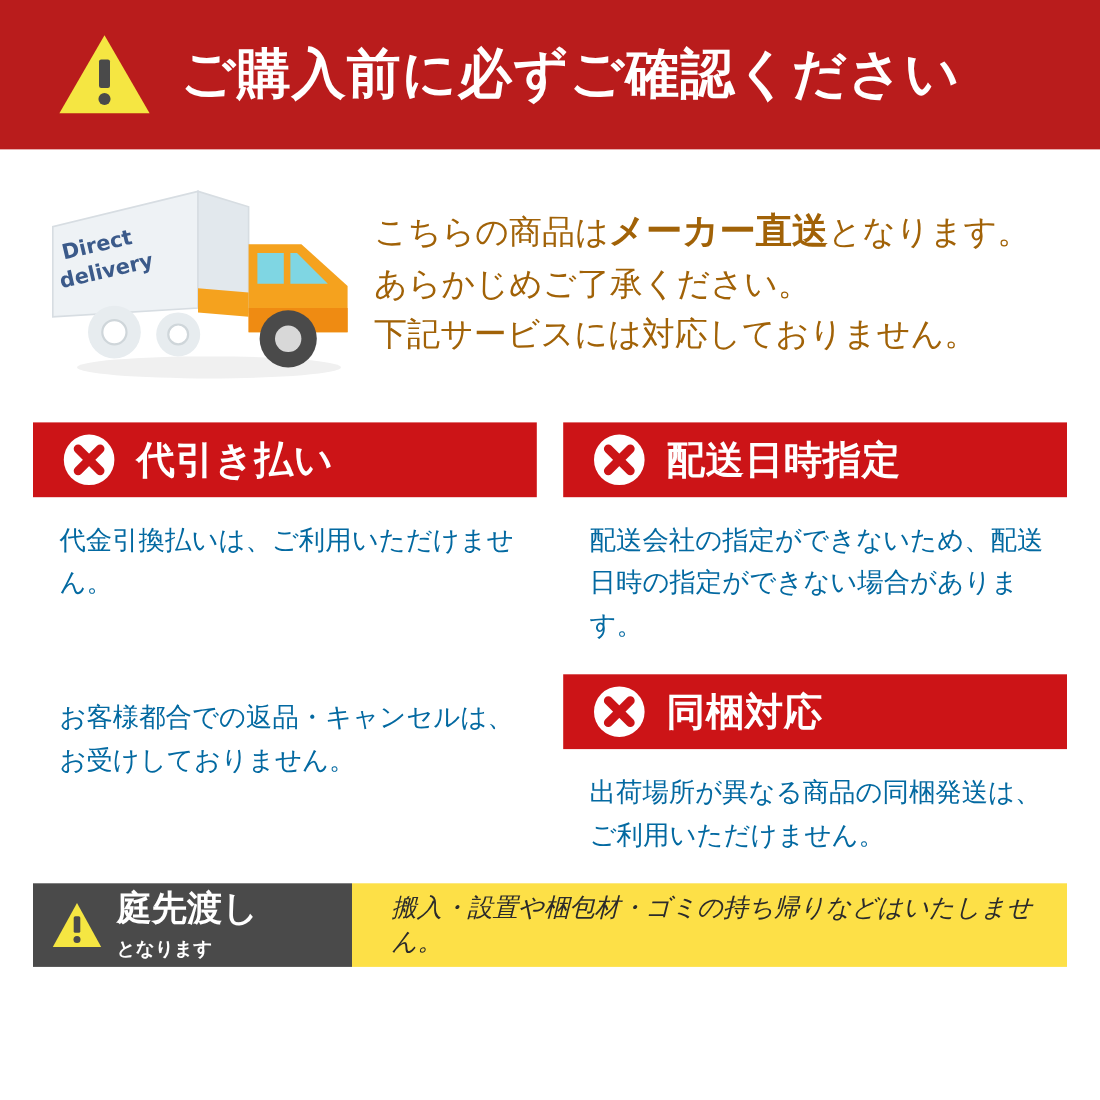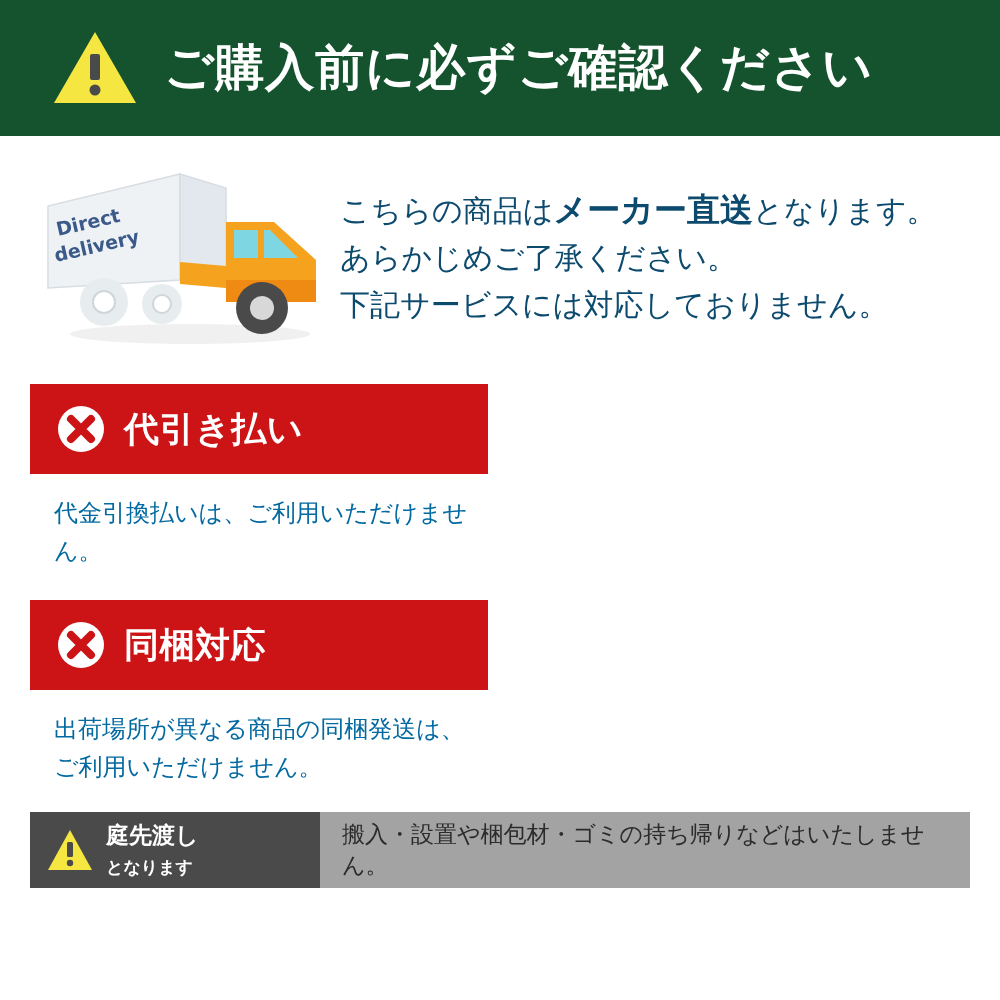--- a/index.html
+++ b/index.html
@@ -18,21 +18,21 @@
     width: 1000px;
     height: 1000px;
     background: #ffffff;
     box-sizing: border-box;
     display: flex;
     flex-direction: column;
   }
 
   
   .header {
-    background: #14532d;
+    background: #b91c1c;
     height: 136px;
     display: flex;
     align-items: center;
     padding-left: 52px;
     box-sizing: border-box;
   }
   .warn-tri {
     width: 86px;
     height: 76px;
     position: relative;
@@ -67,40 +67,40 @@
     width: 310px;
     height: 200px;
     flex: 0 0 auto;
     position: relative;
   }
   .truck svg { display: block; }
   .intro-text {
     padding-top: 22px;
     font-size: 30px;
     line-height: 1.55;
-    color: #0c4a6e;
+    color: #a16207;
     font-family: "DejaVu Sans", sans-serif;
   }
   .intro-text .strong {
     font-weight: bold;
     font-size: 33px;
   }
 
   
   .cards {
     display: grid;
     grid-template-columns: 1fr 1fr;
     column-gap: 24px;
     row-gap: 18px;
     margin-top: 4px;
   }
   .card { display: flex; flex-direction: column; }
   .card-head {
     background: #cc1417;
-    height: 90px;
+    height: 68px;
     display: flex;
     align-items: center;
     padding-left: 26px;
     box-sizing: border-box;
   }
   .xmark {
     width: 50px;
     height: 50px;
     flex: 0 0 auto;
     margin-right: 18px;
@@ -147,39 +147,40 @@
     margin-right: 12px;
   }
   .footer-tri svg { display: block; }
   .footer-left-text {
     color: #ffffff;
     line-height: 1.05;
     font-family: "DejaVu Sans", sans-serif;
   }
   .footer-left-main {
     display: block;
-    font-size: 23px;
+    font-size: 32px;
     font-weight: bold;
   }
   .footer-left-sub {
     display: block;
     font-size: 17px;
     font-weight: bold;
     margin-top: 12px;
   }
   .footer-right {
     flex: 1 1 auto;
-    background: #a3a3a3;
+    background: #fde047;
     display: flex;
     align-items: center;
-    padding-left: 22px;
+    padding-left: 36px;
     box-sizing: border-box;
     font-size: 23px;
     color: #2b2b2b;
     font-family: "DejaVu Sans", sans-serif;
+    font-style: italic;
   }
   .spacer-bottom { height: 30px; }
 </style>
 </head>
 <body>
 
 <div class="page">
 
   <div class="header">
     <div class="warn-tri">
@@ -239,22 +240,35 @@
             <svg width="50" height="50" viewBox="0 0 50 50" xmlns="http://www.w3.org/2000/svg">
               <circle cx="25" cy="25" r="23" fill="#ffffff"></circle>
               <path d="M15 15 L35 35 M35 15 L15 35" stroke="#cc1417" stroke-width="8" stroke-linecap="round"></path>
             </svg>
           </div>
           <div class="card-title">代引き払い</div>
         </div>
         <div class="card-body">代金引換払いは、ご利用いただけません。</div>
       </div>
 
-
       <div class="card">
+        <div class="card-head">
+          <div class="xmark">
+            <svg width="50" height="50" viewBox="0 0 50 50" xmlns="http://www.w3.org/2000/svg">
+              <circle cx="25" cy="25" r="23" fill="#ffffff"></circle>
+              <path d="M15 15 L35 35 M35 15 L15 35" stroke="#cc1417" stroke-width="8" stroke-linecap="round"></path>
+            </svg>
+          </div>
+          <div class="card-title">配送日時指定</div>
+        </div>
+        <div class="card-body">配送会社の指定ができないため、配送日時の指定ができない場合があります。</div>
+      </div>
+
+      <div class="card">
+        <div class="card-body">お客様都合での返品・キャンセルは、お受けしておりません。</div>
       </div>
 
       <div class="card">
         <div class="card-head">
           <div class="xmark">
             <svg width="50" height="50" viewBox="0 0 50 50" xmlns="http://www.w3.org/2000/svg">
               <circle cx="25" cy="25" r="23" fill="#ffffff"></circle>
               <path d="M15 15 L35 35 M35 15 L15 35" stroke="#cc1417" stroke-width="8" stroke-linecap="round"></path>
             </svg>
           </div>

